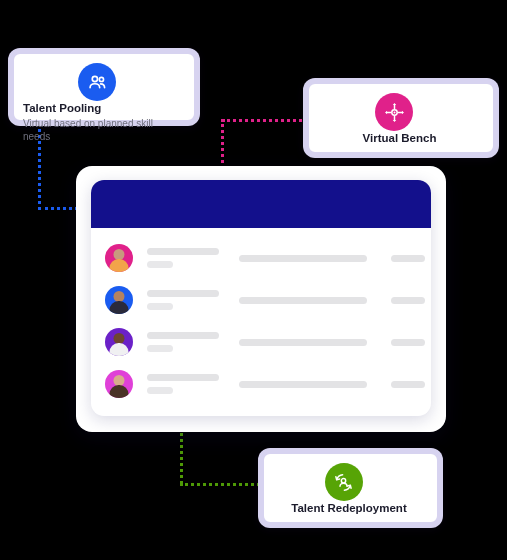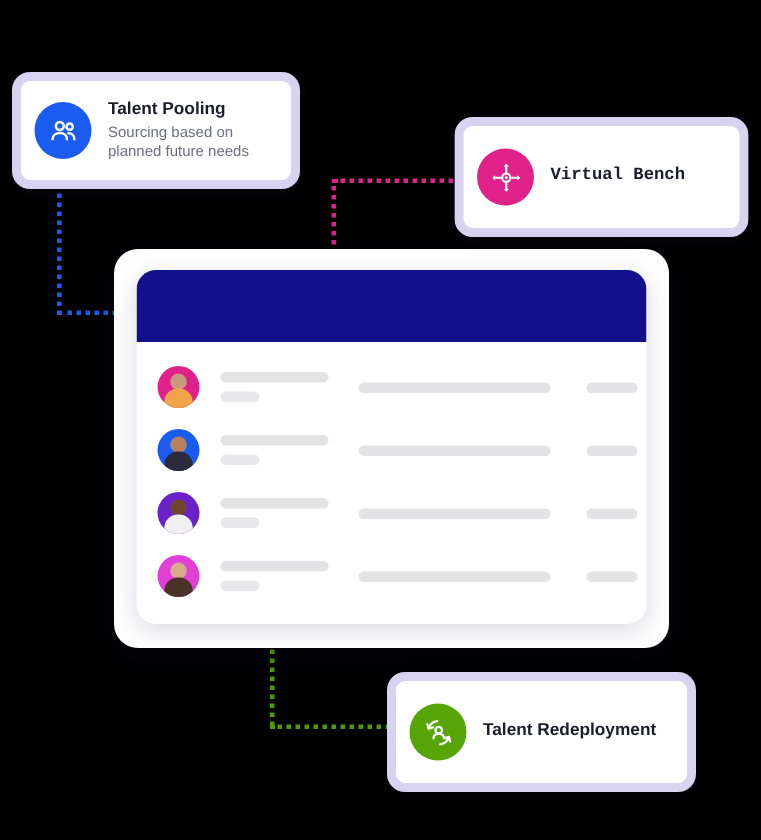--- a/index.html
+++ b/index.html
@@ -73,24 +73,25 @@
 
   
   .fcard {
     position: absolute;
     background: #ffffff;
     border-radius: 12px;
     border: 6px solid rgba(160,150,220,.42);
     display: flex; align-items: center;
     padding: 9px 12px 9px 9px;
     box-shadow: 0 2px 10px rgba(40,20,90,.14);
+    flex-direction: column;
   }
   #card-pooling      { left: 8px;   top: 48px;  width: 192px; height: 78px; }
-  #card-bench        { left: 303px; top: 78px;  width: 196px; height: 80px; font-family: Liberation Mono, monospace; }
-  #card-redeployment { left: 258px; top: 448px; width: 206px; height: 80px; }
+  #card-bench        { left: 303px; top: 78px;  width: 196px; height: 80px; }
+  #card-redeployment { left: 258px; top: 448px; width: 185px; height: 80px; }
 
   .fcard .icon {
     width: 38px; height: 38px; border-radius: 50%;
     flex: 0 0 38px; margin-right: 11px;
     display: flex; align-items: center; justify-content: center;
   }
   #icon-pooling      { background: #1a5cf0; }
   #icon-bench        { background: #e0218a; }
   #icon-redeployment { background: #57a406; }
   .fcard .icon svg { width: 21px; height: 21px; display: block; }
@@ -204,21 +205,21 @@
     <div class="icon" id="icon-pooling">
       <svg viewBox="0 0 24 24" fill="none" stroke="#ffffff" stroke-width="1.9" stroke-linecap="round" stroke-linejoin="round">
         <circle cx="9" cy="8" r="3"></circle>
         <circle cx="16.5" cy="8.5" r="2.4"></circle>
         <path d="M3.5 18c0-3 2.5-4.6 5.5-4.6s5.5 1.6 5.5 4.6"></path>
         <path d="M15.5 13.6c2.6.1 4.6 1.7 4.6 4.4"></path>
       </svg>
     </div>
     <div class="txt">
       <div class="title">Talent Pooling</div>
-      <div class="desc">Sourcing based on planned future needs</div>
+      <div class="desc">Virtual based on planned skill needs</div>
     </div>
   </div>
 
   <div class="fcard" id="card-bench">
     <div class="icon" id="icon-bench">
       <svg viewBox="0 0 24 24" fill="none" stroke="#ffffff" stroke-width="1.7" stroke-linecap="round" stroke-linejoin="round">
         <circle cx="12" cy="12" r="3.1"></circle>
         <circle cx="12" cy="12" r="1.1" fill="#ffffff" stroke="none"></circle>
         <path d="M12 7.6V2.6M12 16.4v5M7.6 12H2.6M16.4 12h5"></path>
         <path d="M12 1.4l2 2.1h-4zM12 22.6l2-2.1h-4zM1.4 12l2.1 2v-4zM22.6 12l-2.1 2v-4z" fill="#ffffff" stroke="none"></path>

